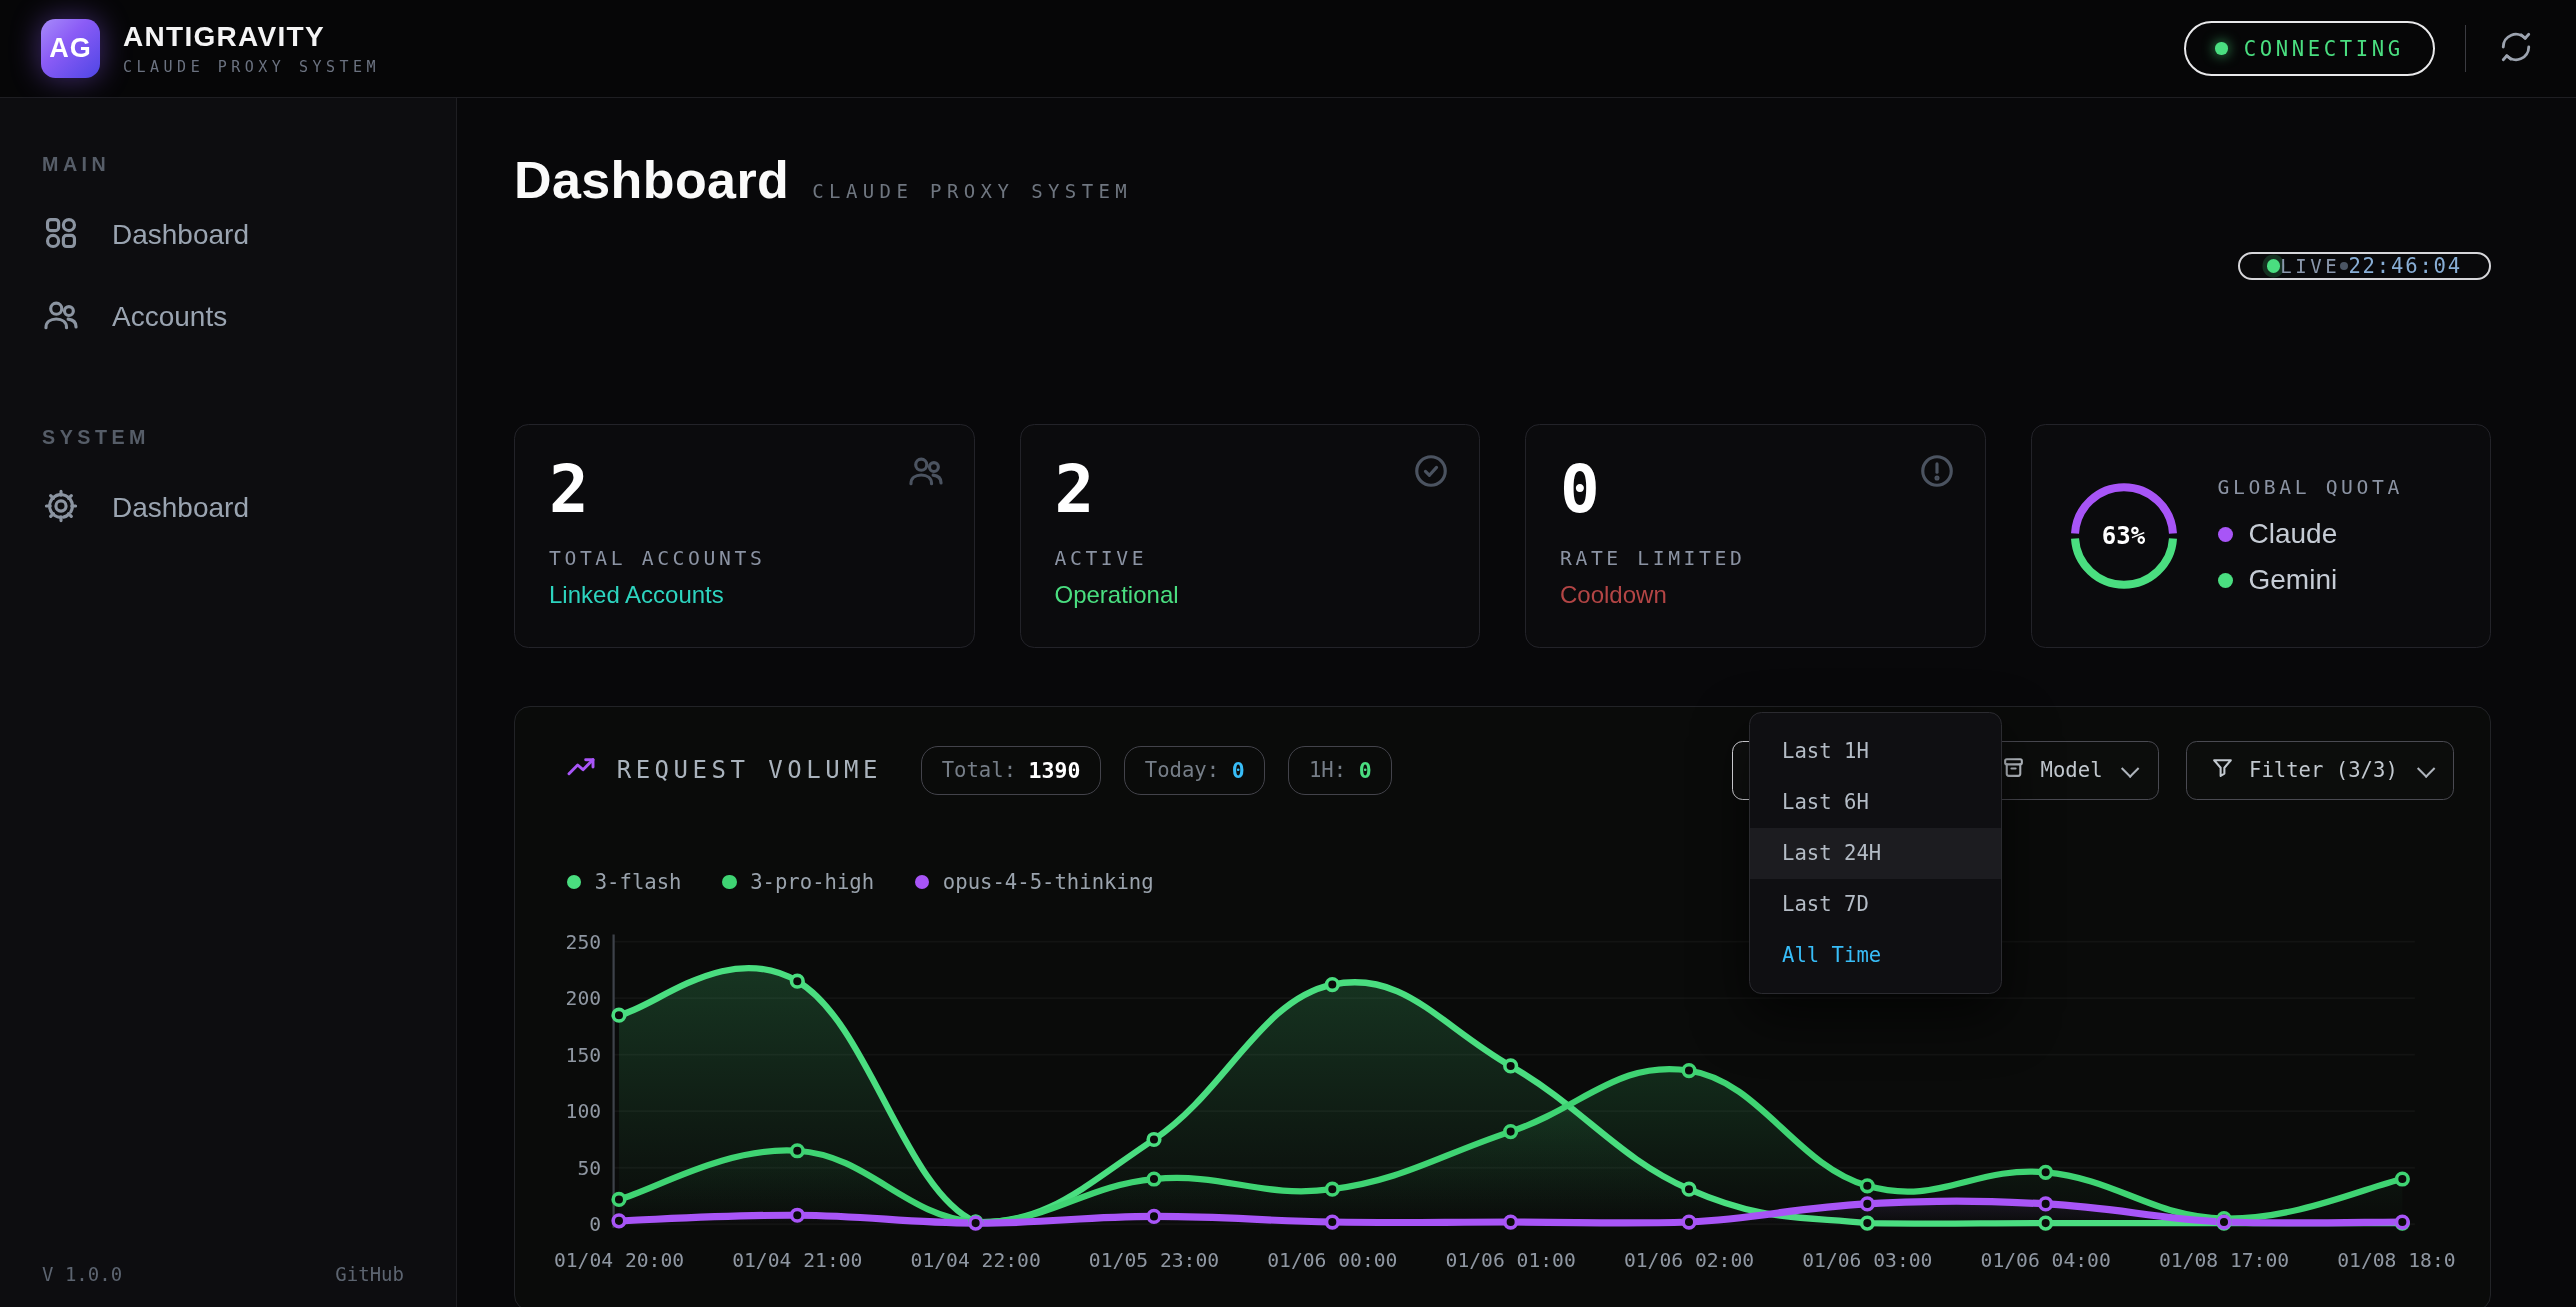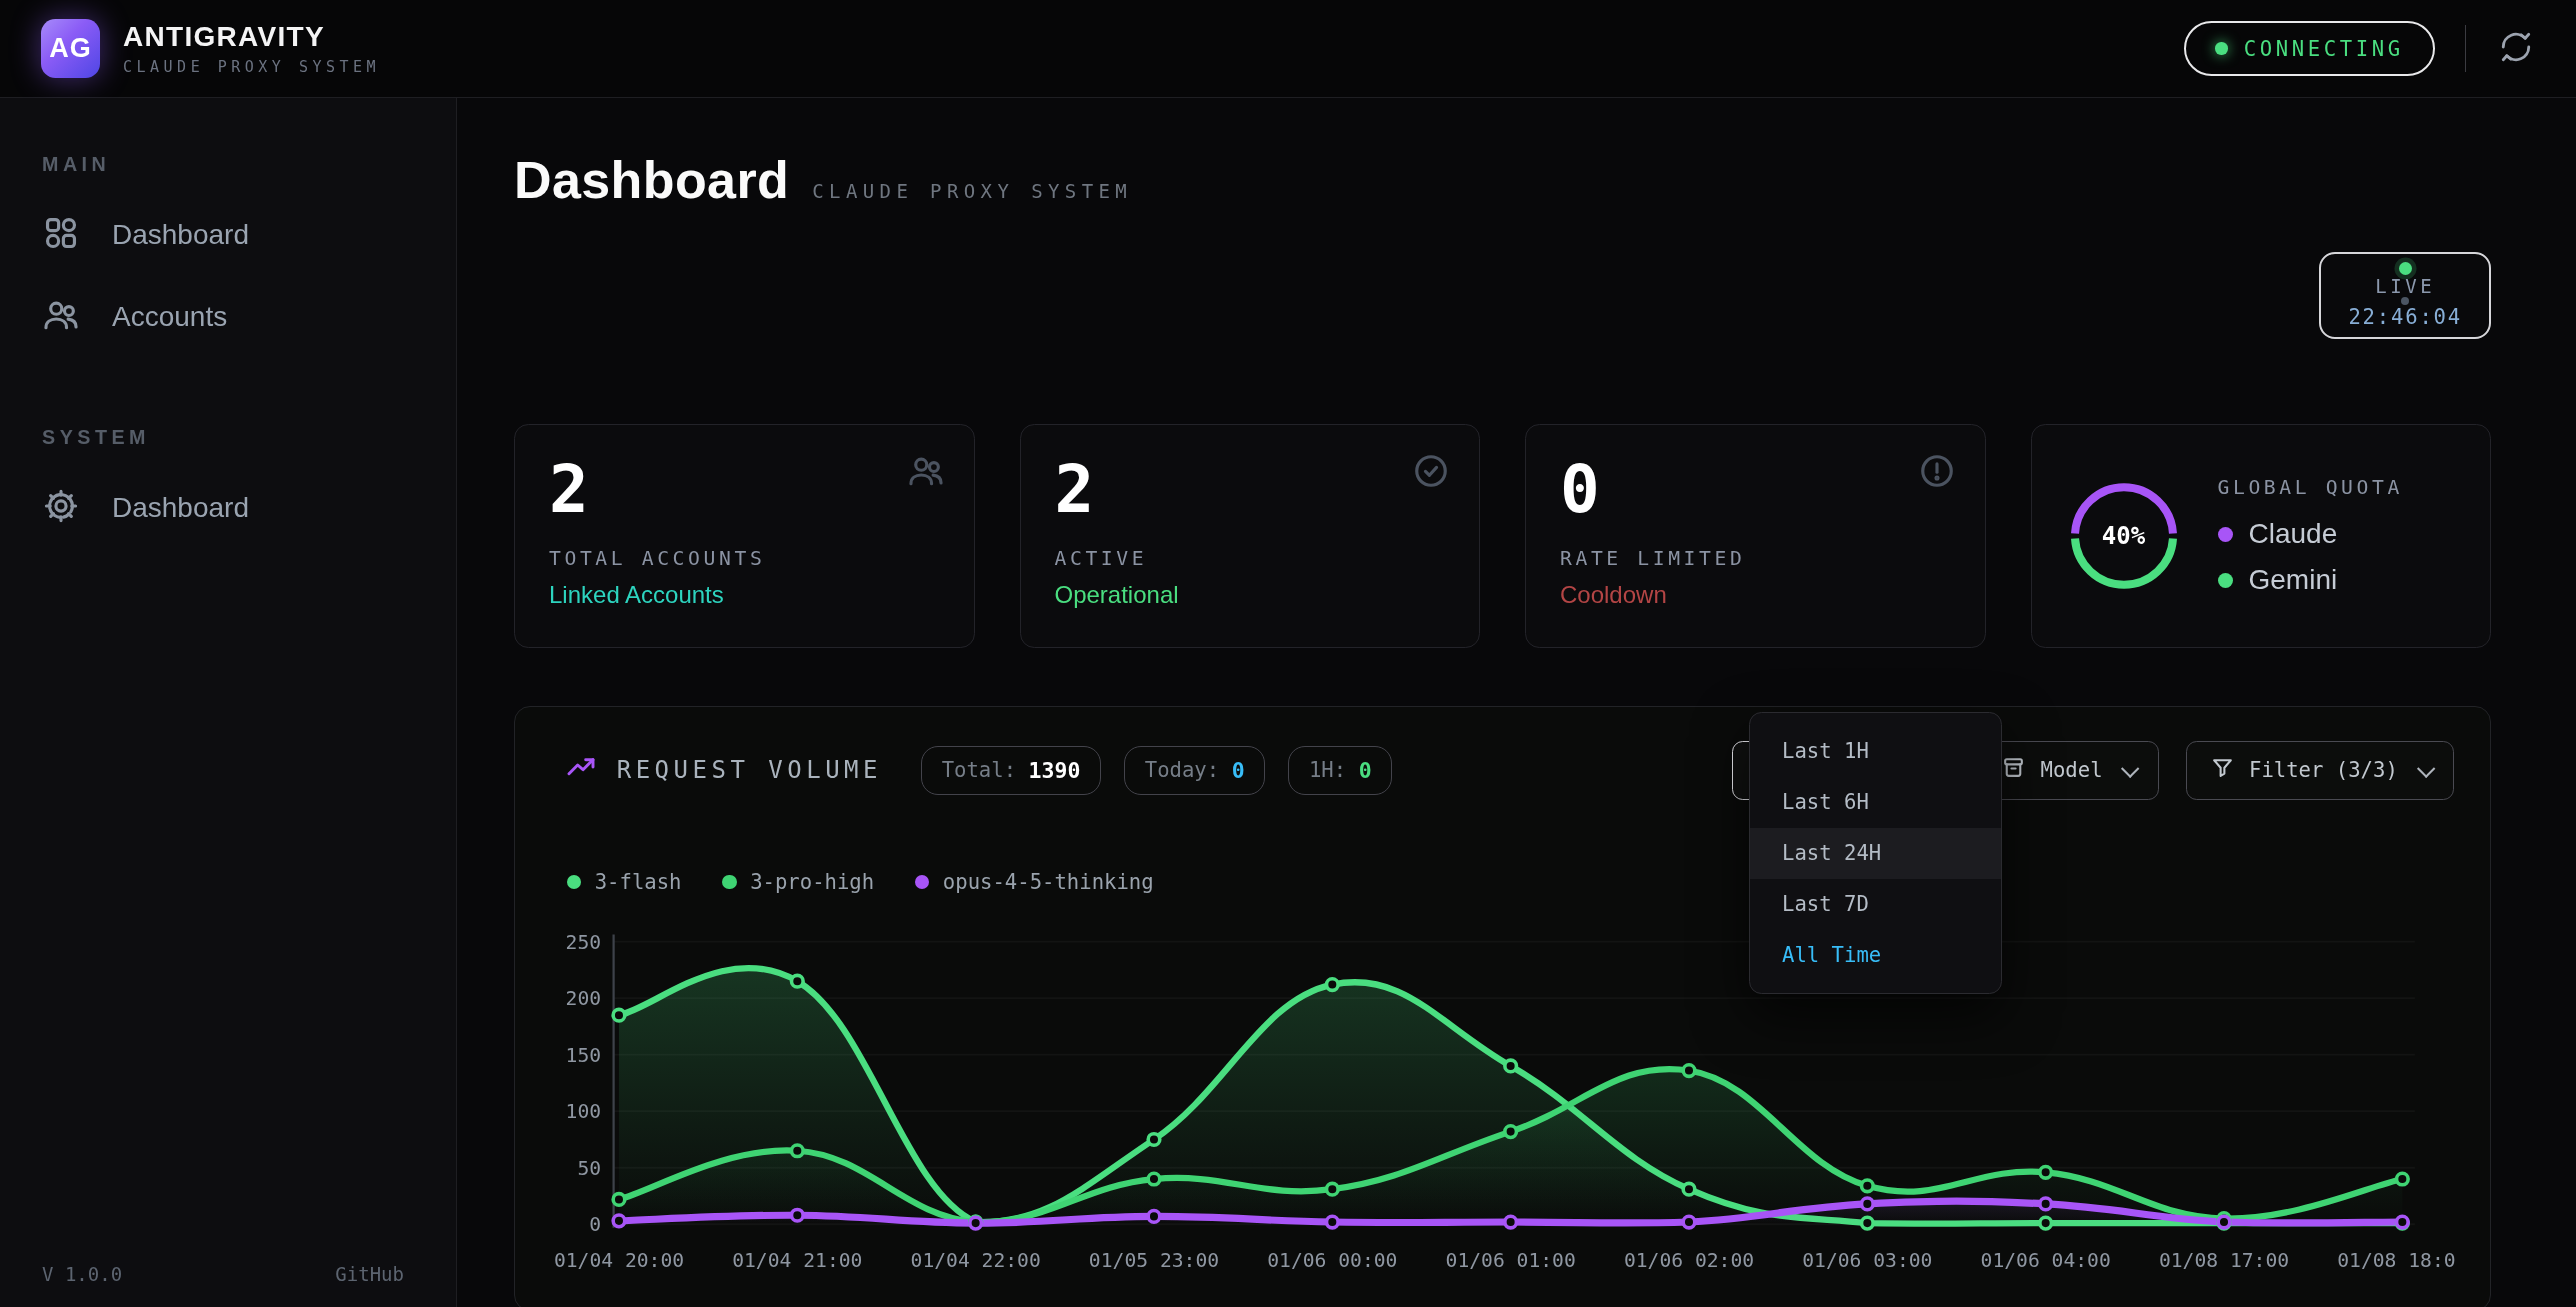--- a/index.html
+++ b/index.html
@@ -41,21 +41,21 @@
   .side-footer { position:absolute; bottom:23px; left:42px; right:52px; display:flex; justify-content:space-between;
       font-family:"DejaVu Sans Mono",monospace; font-size:19px; color:#5c6470; }
   .side-footer .gh { cursor:pointer; }
 
   
   .main { flex:1; position:relative; background:#08080a; padding:0 85px 0 57px; }
   .page-head { position:absolute; top:52px; left:57px; display:flex; align-items:baseline; }
   .page-title { font-size:52px; font-weight:bold; color:#fafafa; letter-spacing:0.4px; }
   .page-sub { font-family:"DejaVu Sans Mono",monospace; font-size:19px; color:#6f7680; letter-spacing:5.4px; margin-left:23px; }
   .live-badge { position:absolute; top:154px; right:85px; display:flex; align-items:center; 
-      border:2.2px solid #d6d6da; border-radius:16px; padding:8px 27px; background:rgba(10,10,12,.6);flex-direction:column; }
+      border:2.2px solid #d6d6da; border-radius:16px; padding:0 27px; background:rgba(10,10,12,.6); }
   .live-dot { width:13.4px; height:13.4px; border-radius:50%; background:#4ade80; box-shadow:0 0 0 4.5px rgba(74,222,128,.18); }
   .live-lbl { font-family:"DejaVu Sans Mono",monospace; font-size:19px; color:#8b98ad; letter-spacing:3.6px; }
   .live-sep { width:8px; height:8px; border-radius:50%; background:#4b5563; }
   .live-time { font-family:"DejaVu Sans Mono",monospace; font-size:20.6px; color:#88aed6; letter-spacing:1.8px; }
 
   
   .cards { position:absolute; top:326px; left:57px; right:85px; display:grid;
       grid-template-columns:repeat(4,1fr); gap:45px; }
   .card { position:relative; height:224px; background:#0b0b0d; border:1.3px solid #232329; border-radius:14.3px;
       padding:30px 34px; }
@@ -242,21 +242,21 @@
           <div class="lab">RATE LIMITED</div>
           <div class="sub" style="color: rgb(179, 69, 69);">Cooldown</div>
         </div>
 
         <div class="card quota-card">
           <div class="ring-wrap">
             <svg width="116" height="116" viewBox="0 0 130 130" fill="none">
               <path d="M 10.1 62.1 A 55 55 0 0 1 119.9 62.1" stroke="#a855f7" stroke-width="9"></path>
               <path d="M 10.1 67.9 A 55 55 0 0 0 119.9 67.9" stroke="#4ade80" stroke-width="9"></path>
             </svg>
-            <span class="ring-pct">40%</span>
+            <span class="ring-pct">63%</span>
           </div>
           <div class="quota-right">
             <div class="quota-title">GLOBAL QUOTA</div>
             <div class="quota-row">
               <span class="qdot" style="background: rgb(168, 85, 247);"></span>
               <span>Claude</span>
             </div>
             <div class="quota-row">
               <span class="qdot" style="background: rgb(74, 222, 128);"></span>
               <span>Gemini</span>

